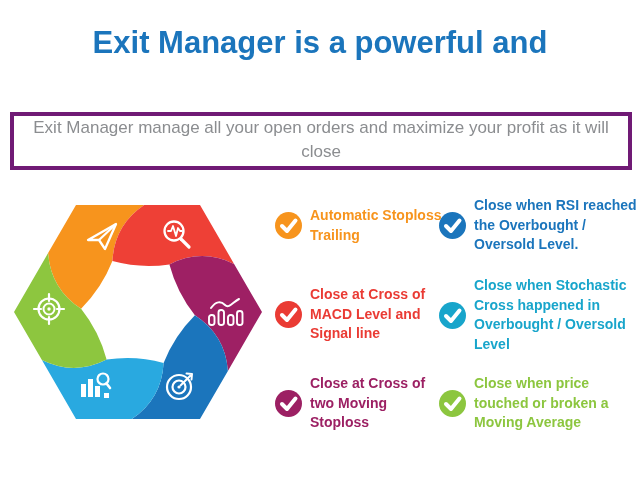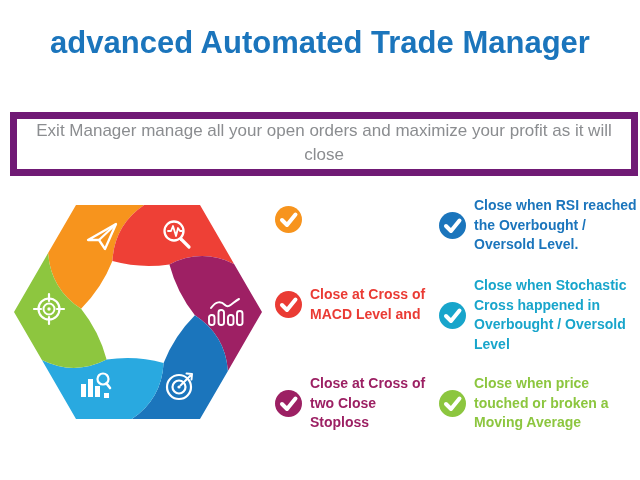--- a/index.html
+++ b/index.html
@@ -8,41 +8,41 @@
     font-family:"Liberation Sans", sans-serif; overflow:hidden;
   }
   .title {
     position:absolute; top:24px; left:0; width:640px;
     text-align:center; font-weight:bold; font-size:31px; line-height:37px;
     color:#1b75bc; margin:0;
   }
   .title span { display:block; }
   .subtitle-box {
     position:absolute; left:10px; top:112px; width:614px; height:50px;
-    border:7px solid #701a75; display:flex; 
+    border:4px solid #701a75; display:flex; 
     justify-content:flex-start; text-align:center;
     color:#8b8d90; font-size:17px; line-height:24px;
   }
   .hexagon { position:absolute; left:8px; top:192px; }
   .feature { position:absolute; display:flex; align-items:center; }
   .check {
     width:27px; height:27px; border-radius:50%; flex:0 0 27px;
     margin-right:8px; display:flex; align-items:center; justify-content:center;
   }
   .check svg { display:block; }
   .ftext { font-size:14px; font-weight:bold; line-height:19.5px; }
   .w1 { width:150px; } .w2 { width:180px; }
 </style>
 </head>
 <body>
 
 <div class="stage">
 
   <h1 class="title">
-    <span>advanced Automated Trade Manager</span>
+    <span>Exit Manager is a powerful and</span>
   </h1>
 
   <div class="subtitle-box">
     <div>Exit Manager manage all your open orders and maximize your profit as it will close</div>
   </div>
 
   <svg class="hexagon" width="260" height="240" viewBox="0 0 260 240">
 
     <path d="M40.1 61.1 L68 13 L136.2 13 Q106.3 33.1 104.4 69.1 Q93.7 96.2 73.1 116.8 Q42.7 97.2 40.1 61.1 Z" style="fill: rgb(247, 148, 29);"></path>
     <path d="M136.2 13 L192 13 L226.1 71.9 Q193.6 56 161.4 72.4 Q132.6 76.7 104.4 69.1 Q106.3 33.1 136.2 13 Z" style="fill: rgb(238, 64, 54);"></path>
@@ -88,43 +88,48 @@
       <path d="M0 -15 L0 -8 M0 8 L0 15 M-15 0 L-8 0 M8 0 L15 0" stroke="#fff" stroke-width="2.2" stroke-linecap="round"></path>
     </g>
   </svg>
 
   <div class="feature" style="left:275px; top:206px;">
     <span class="check" style="background-color: rgb(247, 148, 29);">
       <svg width="27" height="27" viewBox="0 0 27 27">
           <path d="M7 14 L12 19 L20.5 8.5" fill="none" stroke="#fff" stroke-width="4" stroke-linecap="round" stroke-linejoin="round"></path>
         </svg>
     </span>
+    <div class="ftext w1" style="color: rgb(247, 148, 29);">
+      <div>Automatic Stoploss</div>
+      <div>Trailing</div>
+    </div>
   </div>
 
   <div class="feature" style="left:275px; top:285px;">
     <span class="check" style="background-color: rgb(234, 59, 52);">
       <svg width="27" height="27" viewBox="0 0 27 27">
           <path d="M7 14 L12 19 L20.5 8.5" fill="none" stroke="#fff" stroke-width="4" stroke-linecap="round" stroke-linejoin="round"></path>
         </svg>
     </span>
     <div class="ftext w1" style="color: rgb(234, 59, 52);">
       <div>Close at Cross of</div>
       <div>MACD Level and</div>
+      <div>Signal line</div>
     </div>
   </div>
 
   <div class="feature" style="left:275px; top:374px;">
     <span class="check" style="background-color: rgb(156, 32, 99);">
       <svg width="27" height="27" viewBox="0 0 27 27">
           <path d="M7 14 L12 19 L20.5 8.5" fill="none" stroke="#fff" stroke-width="4" stroke-linecap="round" stroke-linejoin="round"></path>
         </svg>
     </span>
     <div class="ftext w1" style="color: rgb(156, 32, 99);">
       <div>Close at Cross of</div>
-      <div>two Close</div>
+      <div>two Moving</div>
       <div>Stoploss</div>
     </div>
   </div>
 
   <div class="feature" style="left:439px; top:196px;">
     <span class="check" style="background-color: rgb(27, 117, 188);">
       <svg width="27" height="27" viewBox="0 0 27 27">
           <path d="M7 14 L12 19 L20.5 8.5" fill="none" stroke="#fff" stroke-width="4" stroke-linecap="round" stroke-linejoin="round"></path>
         </svg>
     </span>

